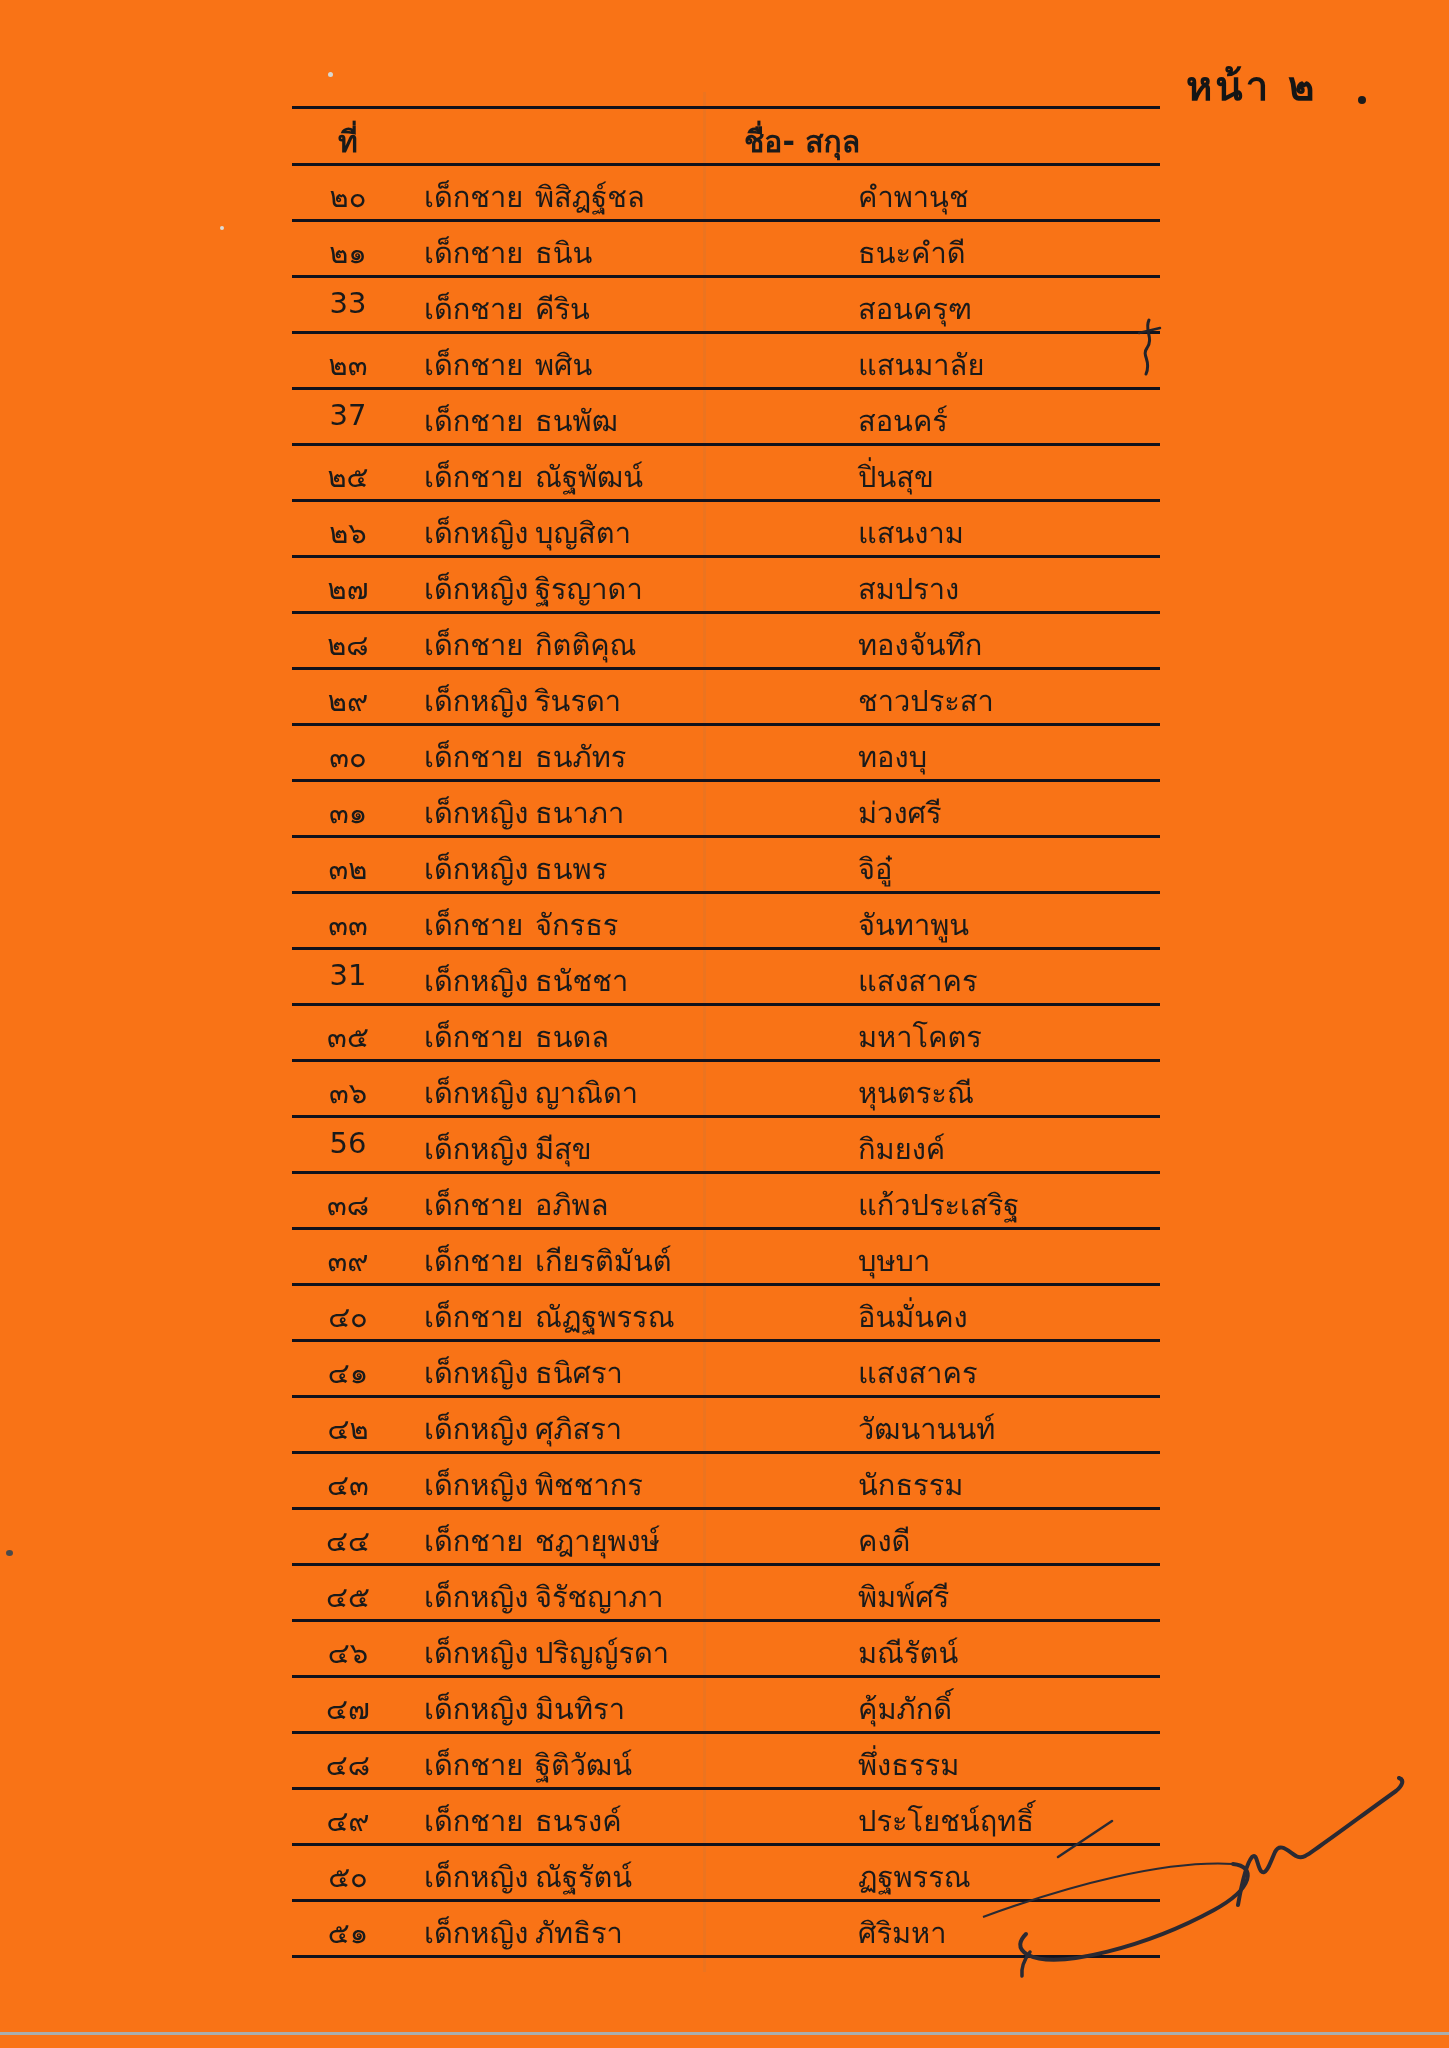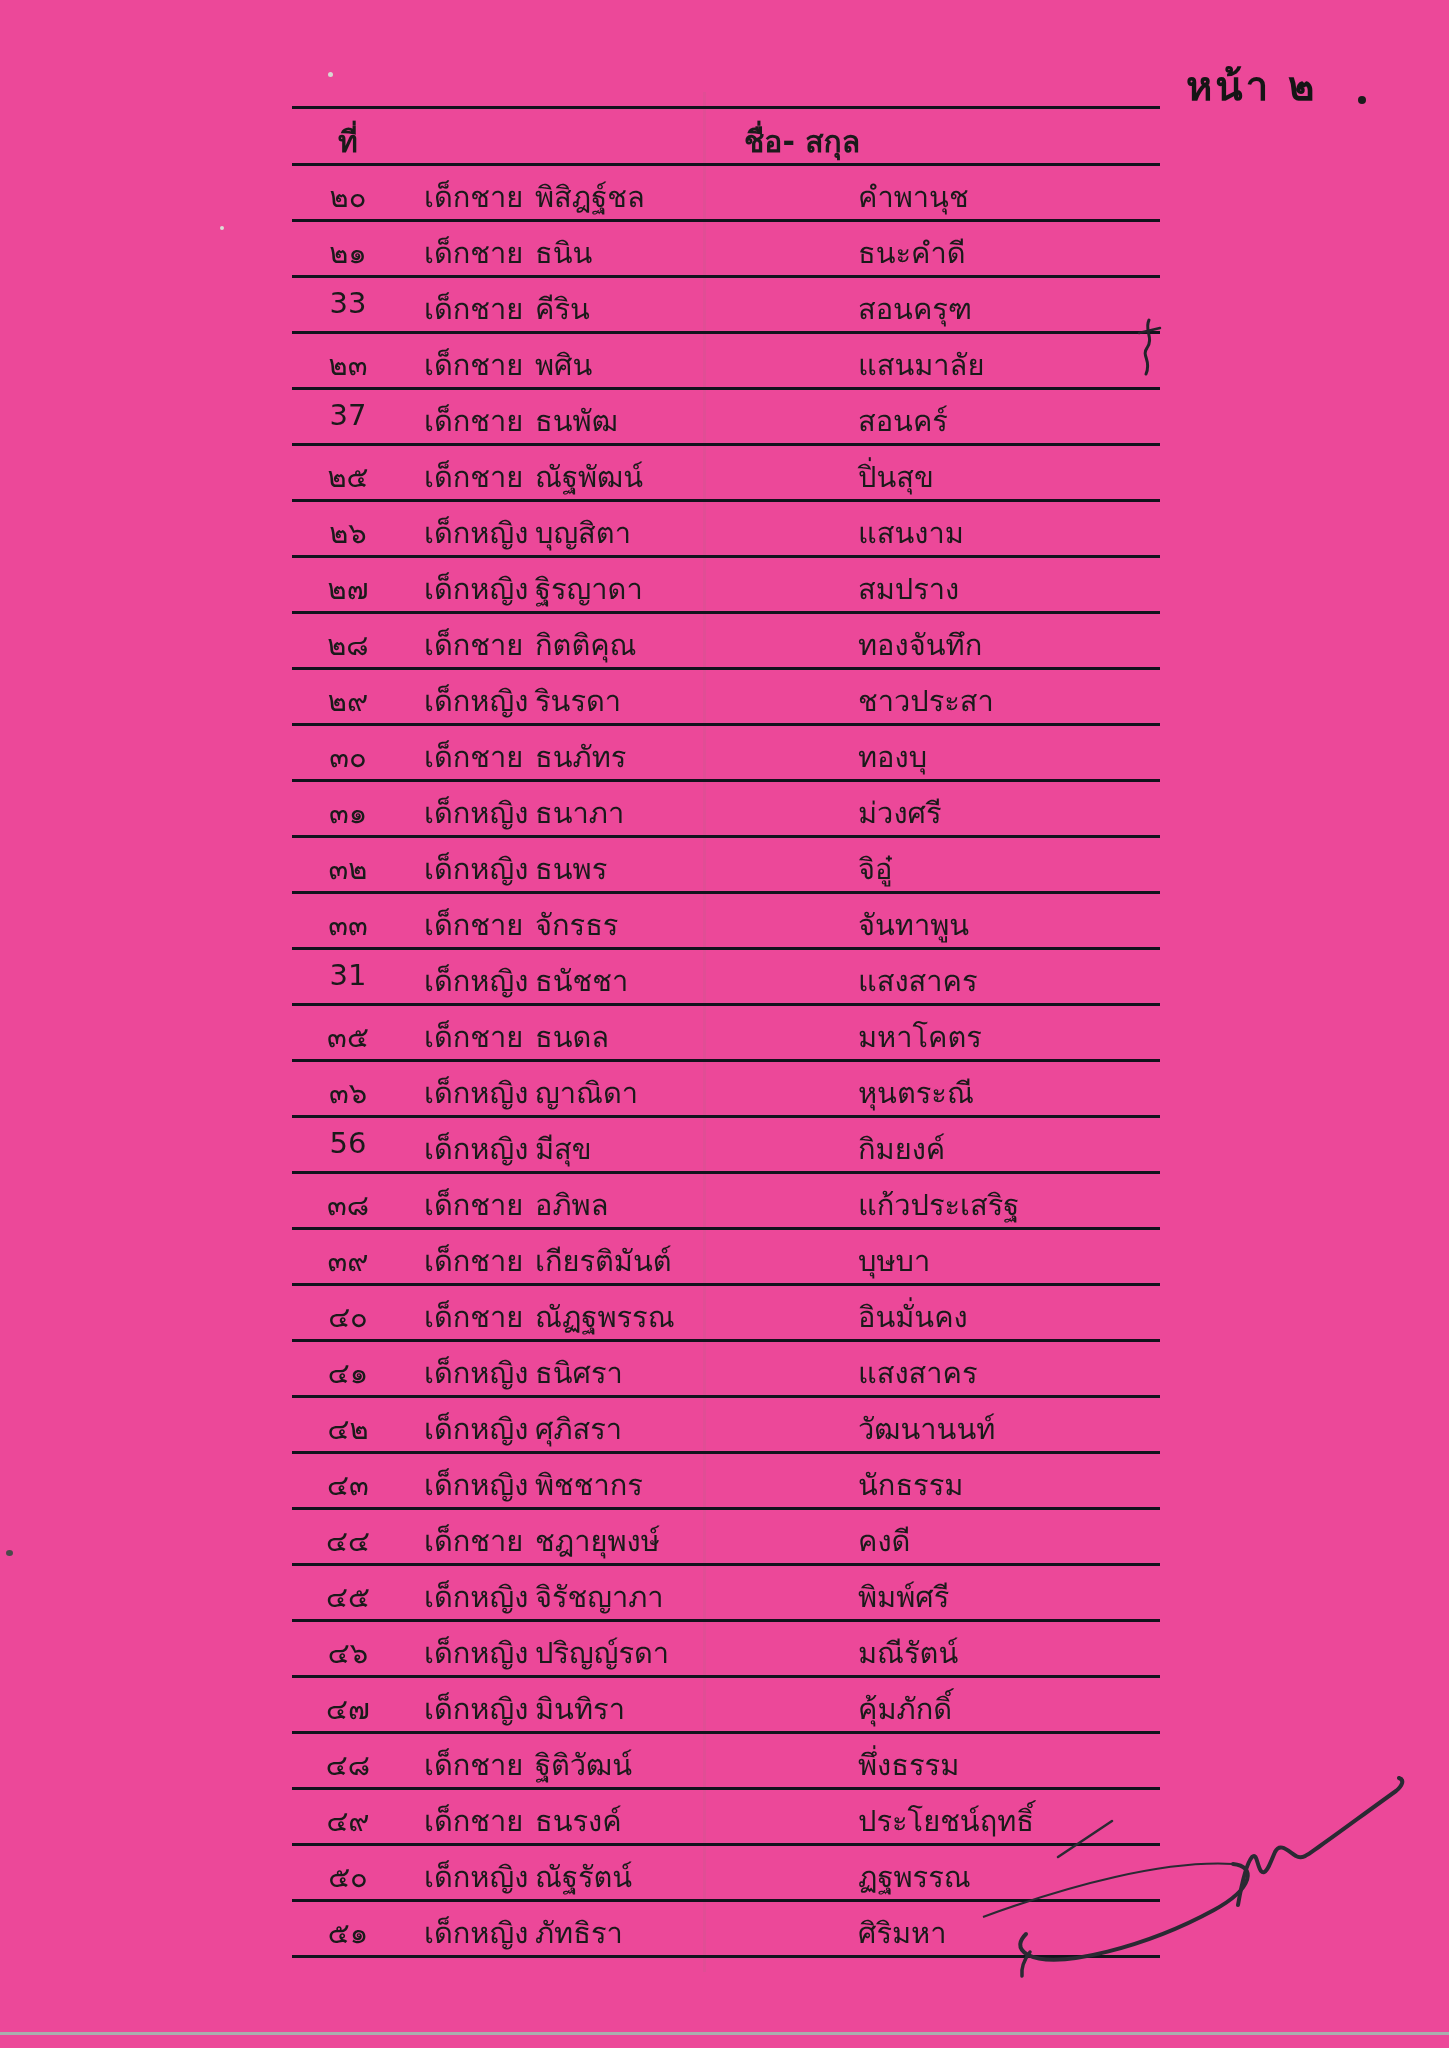--- a/index.html
+++ b/index.html
@@ -1,17 +1,17 @@
 <!DOCTYPE html>
 <html><head>
 <meta charset="utf-8">
 <style>
   html,body{margin:0;padding:0;background:#e9e9e9;}
   .page{
-    position:relative;width:1449px;height:2048px;background:#ec4899;
+    position:relative;width:1449px;height:2048px;background:#f97316;
     overflow:hidden;font-family:"DejaVu Sans",sans-serif;color:#1a1a1a;
   }
   .page-label{
     position:absolute;left:1186px;top:54px;font-size:40px;font-weight:bold;
     letter-spacing:3px;color:#151515;
   }
   .page-label-dot{
     position:absolute;left:1358px;top:96px;width:8px;height:8px;border-radius:50%;
     background:#1c1c1c;
   }

